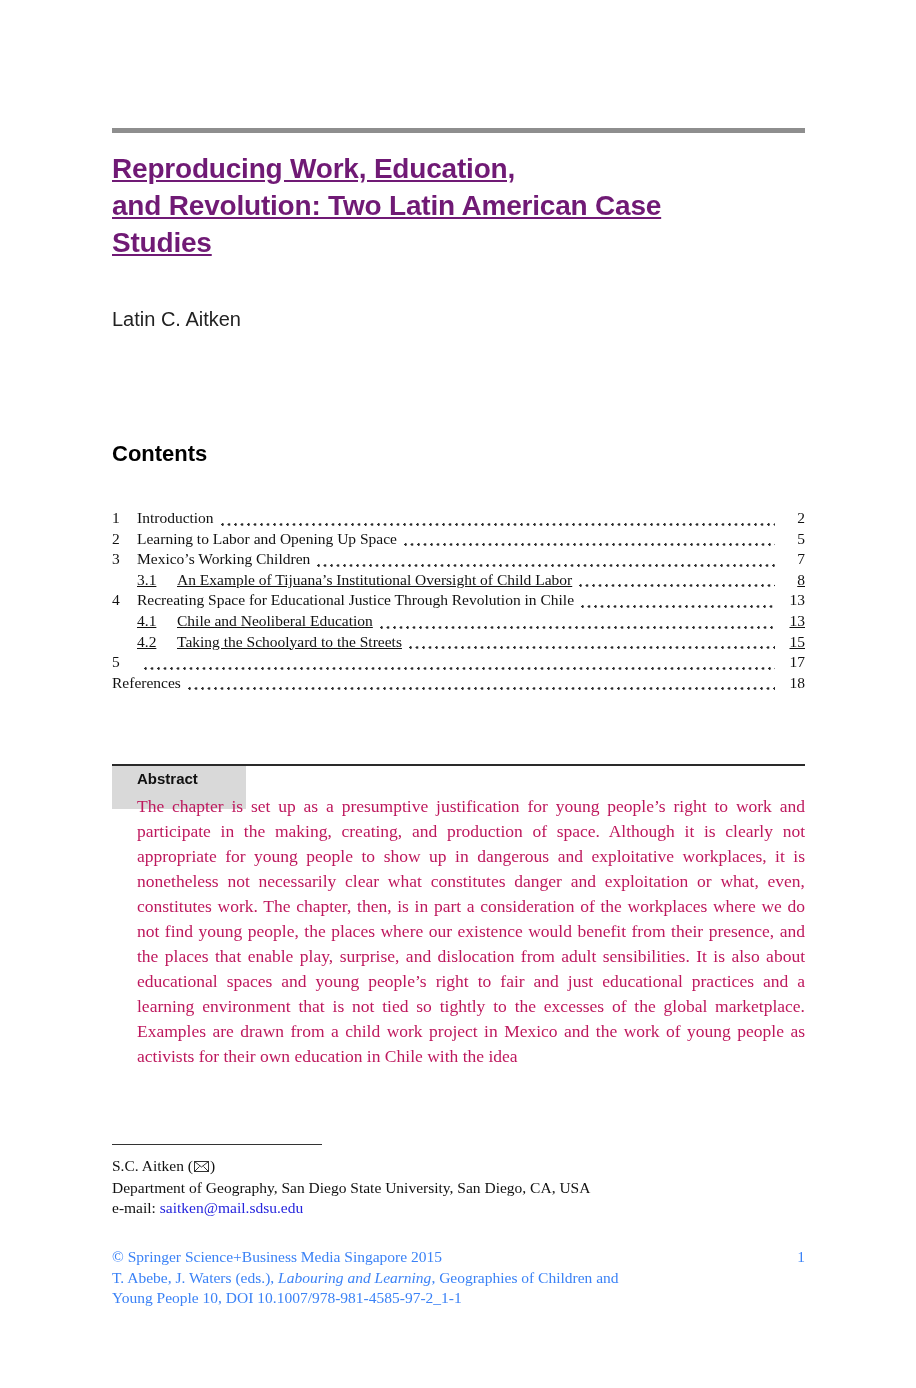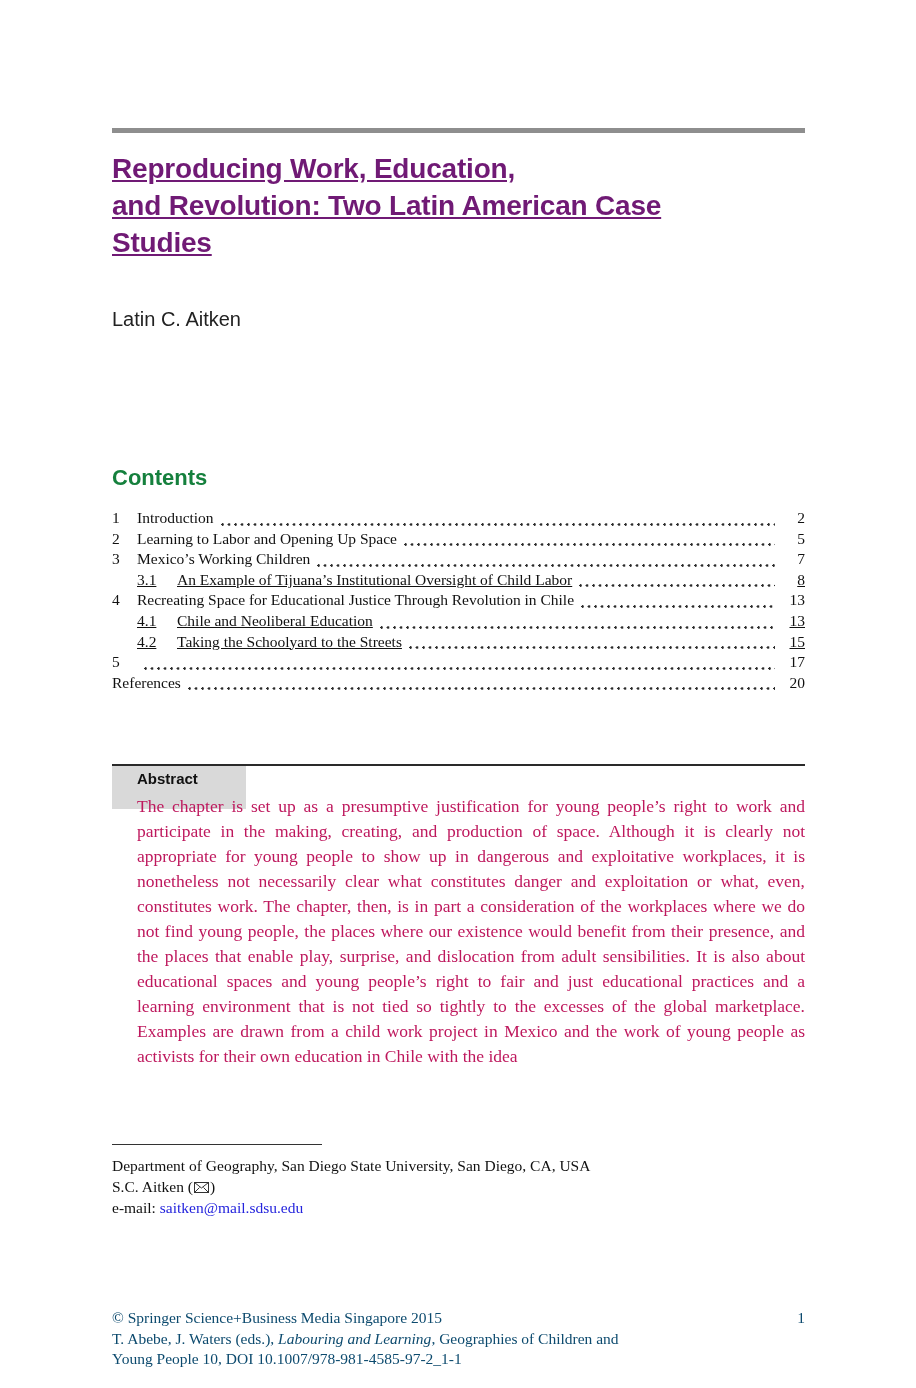--- a/index.html
+++ b/index.html
@@ -6,21 +6,21 @@
   .page{position:relative;width:916px;height:1388px;background:#ffffff;color:#1a1a1a;overflow:hidden;}
   .content{position:absolute;left:112px;width:693px;}
 
   .top-bar{top:128px;height:5px;background:#8e8e8e;}
 
   .title{top:150px;font:bold 28px/37px "Liberation Sans", sans-serif;color:#701a75;
          letter-spacing:-0.2px;white-space:pre-line;text-decoration:underline;}
 
   .author{top:306px;font:20px/26px "Liberation Sans", sans-serif;color:#222;}
 
-  .contents-heading{top:464px;font:bold 22px/28px "Liberation Sans", sans-serif;color:#15803d;}
+  .contents-heading{top:440px;font:bold 22px/28px "Liberation Sans", sans-serif;color:#000000;}
 
   .toc{top:508px;}
   .toc-row{display:flex;font:15.5px/20.6px "Liberation Serif", serif;color:#111;}
   .toc-num{flex:0 0 25px;}
   .toc-row.sub{padding-left:25px;text-decoration:underline;}
   .toc-row.sub .toc-num{flex:0 0 40px;}
   .toc-label{white-space:nowrap;}
   .dots{flex:1 1 auto;align-self:flex-end;height:3px;margin:0 4px 3px 7px;
         background-image:radial-gradient(circle at 1.5px 1.5px, #2b2b2b 1.15px, transparent 1.45px);
         background-size:6.5px 3px;background-repeat:repeat-x;}
@@ -30,21 +30,21 @@
   .abstract-label-box{top:766px;background:#d9d9d9;padding:3px 48px 21px 25px;display:inline-block;width:auto;}
   .abstract-label{font:bold 15px/19px "Liberation Sans", sans-serif;color:#111;}
   .abstract-body{top:794px;left:137px;width:668px;font:17.5px/25px "Liberation Serif", serif;
                  text-align:justify;color:#be185d;}
 
   .footnote-rule{top:1144px;width:210px;height:1px;background:#333;}
   .footnote{top:1156px;font:15.5px/20.5px "Liberation Serif", serif;color:#111;}
   .footnote a, .email-link{color:#2424dd;text-decoration:none;cursor:pointer;}
   .envelope{display:inline-block;vertical-align:-1px;margin:0 1px;}
 
-  .imprint{top:1308px;font:15.5px/20.5px "Liberation Serif", serif;color:#0c4a6e;}
+  .imprint{top:1247px;font:15.5px/20.5px "Liberation Serif", serif;color:#3b82f6;}
   .imprint-line1{display:flex;justify-content:space-between;}
 </style>
 </head>
 <body>
 
 <div class="page">
 
   <div class="content top-bar"></div>
 
   <h1 class="content title" style="margin:0;">Reproducing Work, Education,
@@ -99,40 +99,40 @@
         <span class="toc-page">15</span>
       </div>
       <div class="toc-row">
         <span class="toc-num">5</span>
         <span class="dots"></span>
         <span class="toc-page">17</span>
       </div>
       <div class="toc-row">
         <span class="toc-label">References</span>
         <span class="dots"></span>
-        <span class="toc-page">20</span>
+        <span class="toc-page">18</span>
       </div>
     </div>
 
   <div class="content abstract-rule"></div>
   <div class="content abstract-label-box">
     <span class="abstract-label">Abstract</span>
   </div>
   <div class="abstract-body" style="position:absolute;">The chapter is set up as a presumptive justification for young people’s right to work and participate in the making, creating, and production of space. Although it is clearly not appropriate for young people to show up in dangerous and exploitative workplaces, it is nonetheless not necessarily clear what constitutes danger and exploitation or what, even, constitutes work. The chapter, then, is in part a consideration of the workplaces where we do not find young people, the places where our existence would benefit from their presence, and the places that enable play, surprise, and dislocation from adult sensibilities. It is also about educational spaces and young people’s right to fair and just educational practices and a learning environment that is not tied so tightly to the excesses of the global marketplace. Examples are drawn from a child work project in Mexico and the work of young people as activists for their own education in Chile with the idea</div>
 
   <div class="content footnote-rule"></div>
   <div class="content footnote">
-    <div>Department of Geography, San Diego State University, San Diego, CA, USA</div>
     <div>
       <span>S.C. Aitken (</span><span class="envelope"><svg width="15" height="11" viewBox="0 0 15 11">
             <rect x="0.5" y="0.5" width="14" height="10" fill="none" stroke="#333" stroke-width="1"></rect>
             <path d="M0.5,0.5 L7.5,6 L14.5,0.5" fill="none" stroke="#333" stroke-width="1"></path>
             <path d="M0.5,10.5 L5.5,5.5 M14.5,10.5 L9.5,5.5" fill="none" stroke="#333" stroke-width="1"></path>
           </svg></span><span>)</span>
     </div>
+    <div>Department of Geography, San Diego State University, San Diego, CA, USA</div>
     <div>
       <span>e-mail: </span><span class="email-link">saitken@mail.sdsu.edu</span>
     </div>
   </div>
 
   <div class="content imprint">
     <div class="imprint-line1">
       <span>© Springer Science+Business Media Singapore 2015</span>
       <span>1</span>
     </div>

